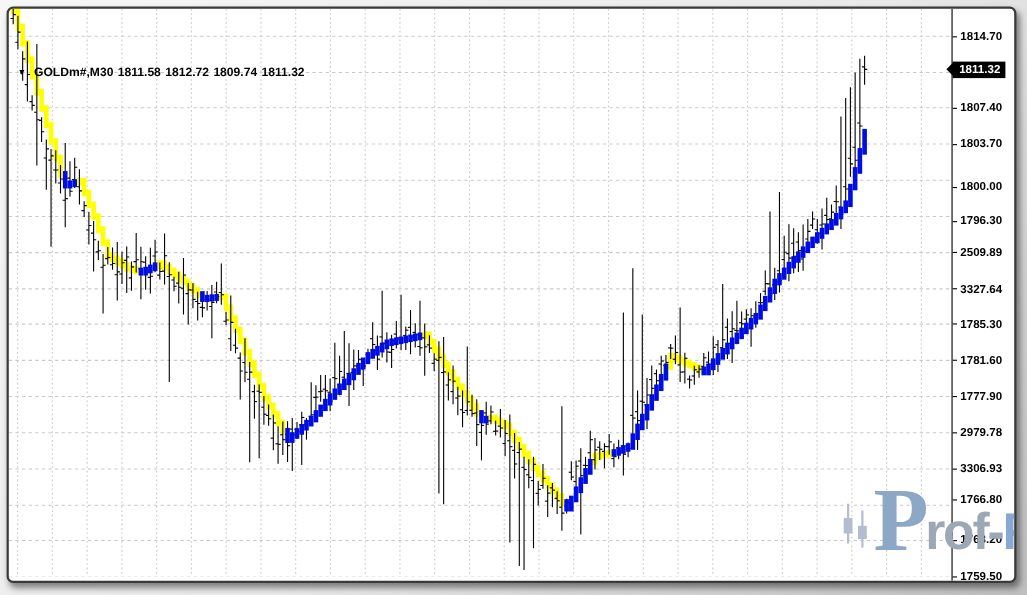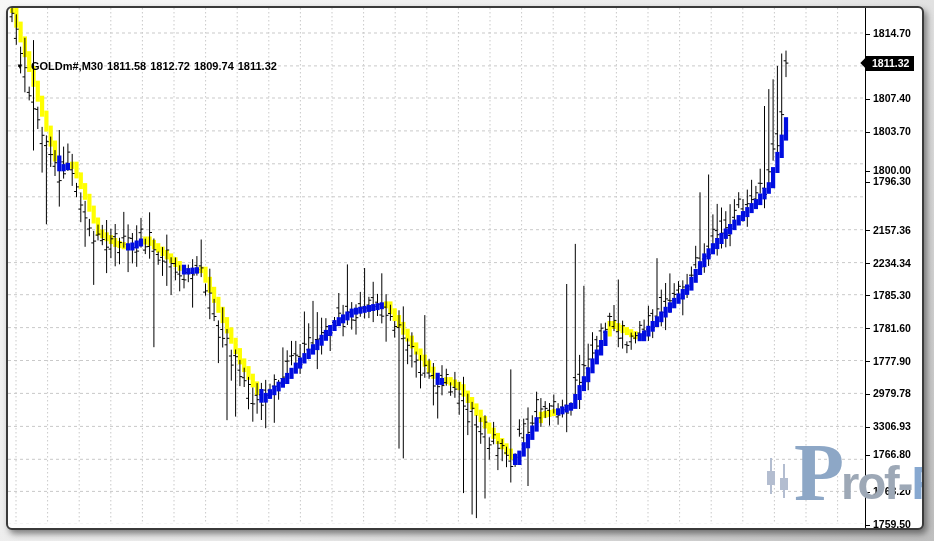--- a/index.html
+++ b/index.html
@@ -834,23 +834,23 @@
       <span class="fx" style="color: rgb(135, 168, 208);">FX</span>
     </div>
 
     <div class="axis-sep"></div>
     <div class="axis" id="axis-panel">
       <div class="badge" id="price-badge" style="top: 47.6px;">1811.32</div>
     <div class="tick" style="top: 18px;"><i class="tk"></i><span>1814.70</span></div>
         <div class="tick" style="top: 83px;"><i class="tk"></i><span>1807.40</span></div>
         <div class="tick" style="top: 115.9px;"><i class="tk"></i><span>1803.70</span></div>
         <div class="tick" style="top: 155px;"><i class="tk"></i><span>1800.00</span></div>
-        <div class="tick" style="top: 166px;"><i class="tk"></i><span>1796.30</span></div>
-        <div class="tick" style="top: 214.7px;"><i class="tk"></i><span>2157.36</span></div>
-        <div class="tick" style="top: 247.6px;"><i class="tk"></i><span>2234.34</span></div>
+        <div class="tick" style="top: 186px;"><i class="tk"></i><span>1796.30</span></div>
+        <div class="tick" style="top: 214.7px;"><i class="tk"></i><span>2509.89</span></div>
+        <div class="tick" style="top: 247.6px;"><i class="tk"></i><span>3327.64</span></div>
         <div class="tick" style="top: 279.7px; text-align: right;"><i class="tk"></i><span>1785.30</span></div>
         <div class="tick" style="top: 312.6px;"><i class="tk"></i><span>1781.60</span></div>
         <div class="tick" style="top: 345.5px;"><i class="tk"></i><span>1777.90</span></div>
         <div class="tick" style="top: 378.4px;"><i class="tk"></i><span>2979.78</span></div>
         <div class="tick" style="top: 411.4px;"><i class="tk"></i><span>3306.93</span></div>
         <div class="tick" style="top: 439px; text-align: center;"><i class="tk"></i><span>1766.80</span></div>
         <div class="tick" style="top: 476.4px; text-align: center;"><i class="tk"></i><span>1763.20</span></div>
         <div class="tick" style="top: 509.3px;"><i class="tk"></i><span>1759.50</span></div>
       </div>
 

